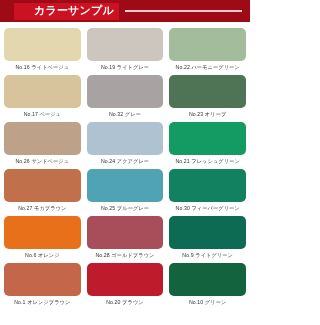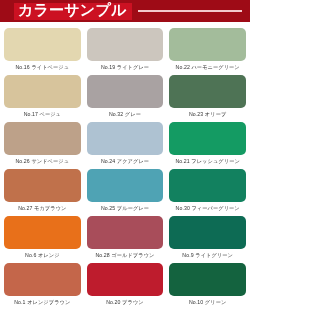--- a/index.html
+++ b/index.html
@@ -35,25 +35,25 @@
   .header-inner {
     display: flex;
     align-items: center;
     width: 100%;
     margin-left: 14px;
     height: 14px;
   }
   .header-title {
     background: #CC1122;
     color: #ffffff;
-    font-size: 15px;
+    font-size: 11px;
     font-weight: bold;
     line-height: 14px;
     height: 17px;
-    padding: 0 5px 0 4px;
+    padding: 0 5px 0 20px;
     white-space: nowrap;
     letter-spacing: 0.2px;
     flex: 0 0 auto;
   }
   .header-rule {
     flex: 1 1 auto;
     height: 1.5px;
     background: #F2C9CC;
     margin-left: 6px;
     margin-right: 2px;

